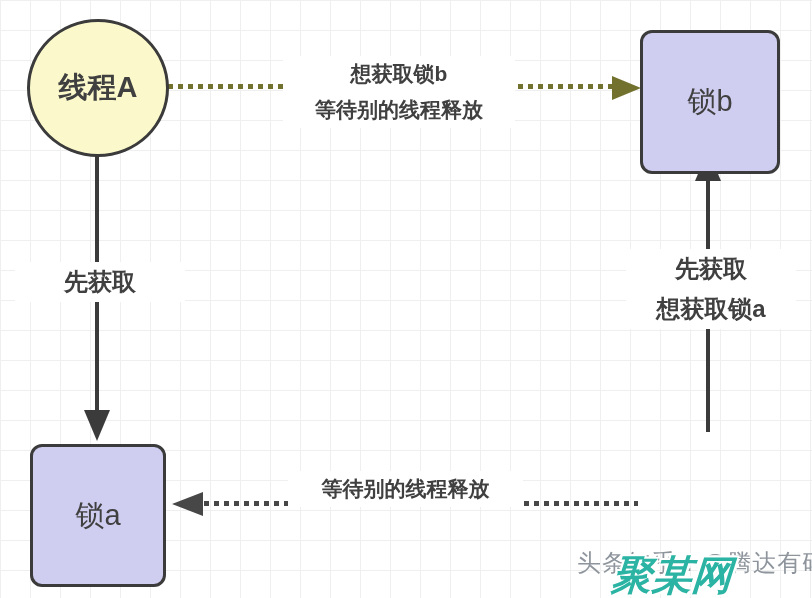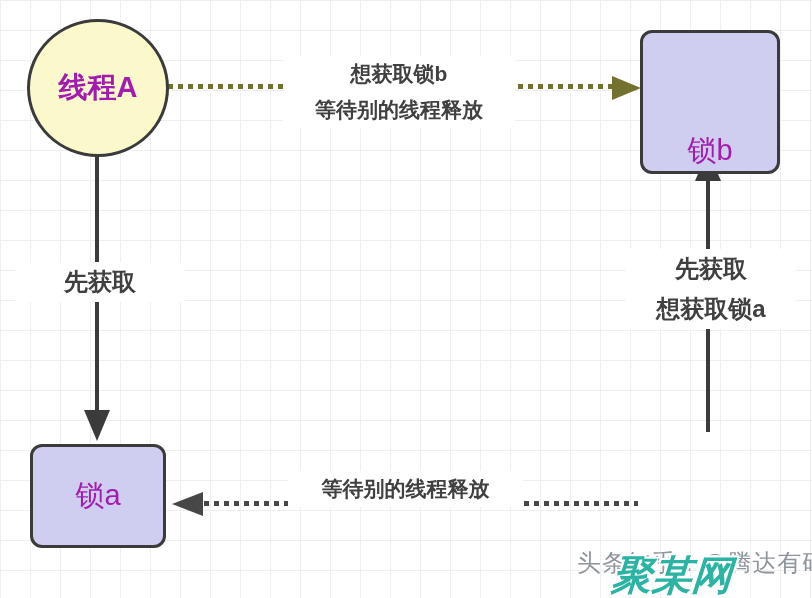--- a/index.html
+++ b/index.html
@@ -12,28 +12,28 @@
       linear-gradient(#efefef 1px, transparent 1px),
       linear-gradient(90deg, #efefef 1px, transparent 1px);
     background-size:30px 30px;
     font-family:"Liberation Sans","DejaVu Sans",sans-serif;
   }
   .node{
     position:absolute;
     display:flex;align-items:center;justify-content:center;
     border:3px solid #3b3b3b;
     box-sizing:border-box;
-    color:#a21caf;
+    color:#404040;
     z-index:4;
   }
   .circle{border-radius:50%;}
   .rect{border-radius:12px;}
   .node-thread-a{left:27px;top:19px;width:142px;height:138px;background:#fbf9cb;font-size:29px;font-weight:700;}
-  .node-lock-b{left:640px;top:30px;width:140px;height:144px;background:#cfcdf0;font-size:29px;font-weight:400;align-items:flex-end;}
-  .node-lock-a{left:30px;top:444px;width:136px;height:104px;background:#cfcdf0;font-size:29px;font-weight:400;}
+  .node-lock-b{left:640px;top:30px;width:140px;height:144px;background:#cfcdf0;font-size:29px;font-weight:400;}
+  .node-lock-a{left:30px;top:444px;width:136px;height:143px;background:#cfcdf0;font-size:29px;font-weight:400;}
   .node-thread-b{left:639px;top:431px;width:138px;height:128px;background:#d2f5f5;font-size:29px;font-weight:400;}
 
   .line{position:absolute;z-index:1;}
   .line-dotted-top{left:168px;top:84px;width:446px;height:5px;
     background:repeating-linear-gradient(90deg,#72722e 0 5px,transparent 5px 10px);}
   .line-dotted-bottom{left:204px;top:501px;width:434px;height:5px;
     background:repeating-linear-gradient(90deg,#474747 0 5px,transparent 5px 10px);}
   .line-solid-left{left:95px;top:155px;width:4px;height:256px;background:#3b3b3b;}
   .line-solid-right{left:706px;top:180px;width:4px;height:252px;background:#3b3b3b;}
 

